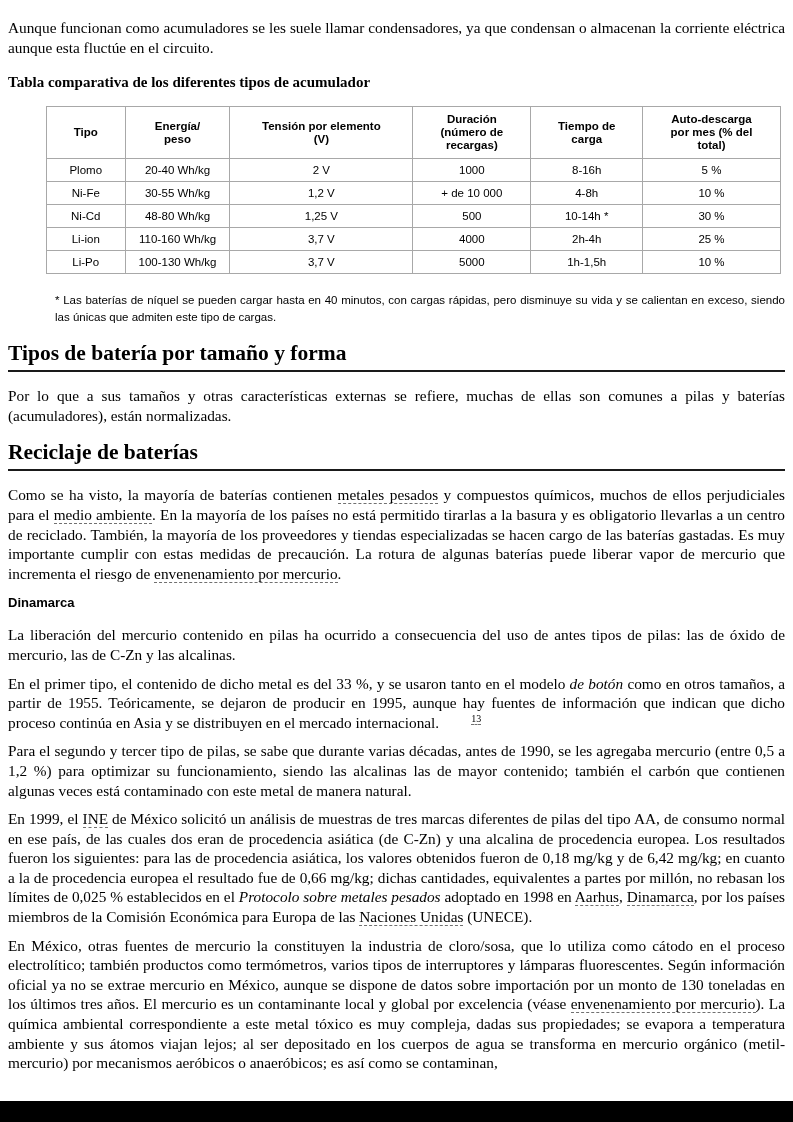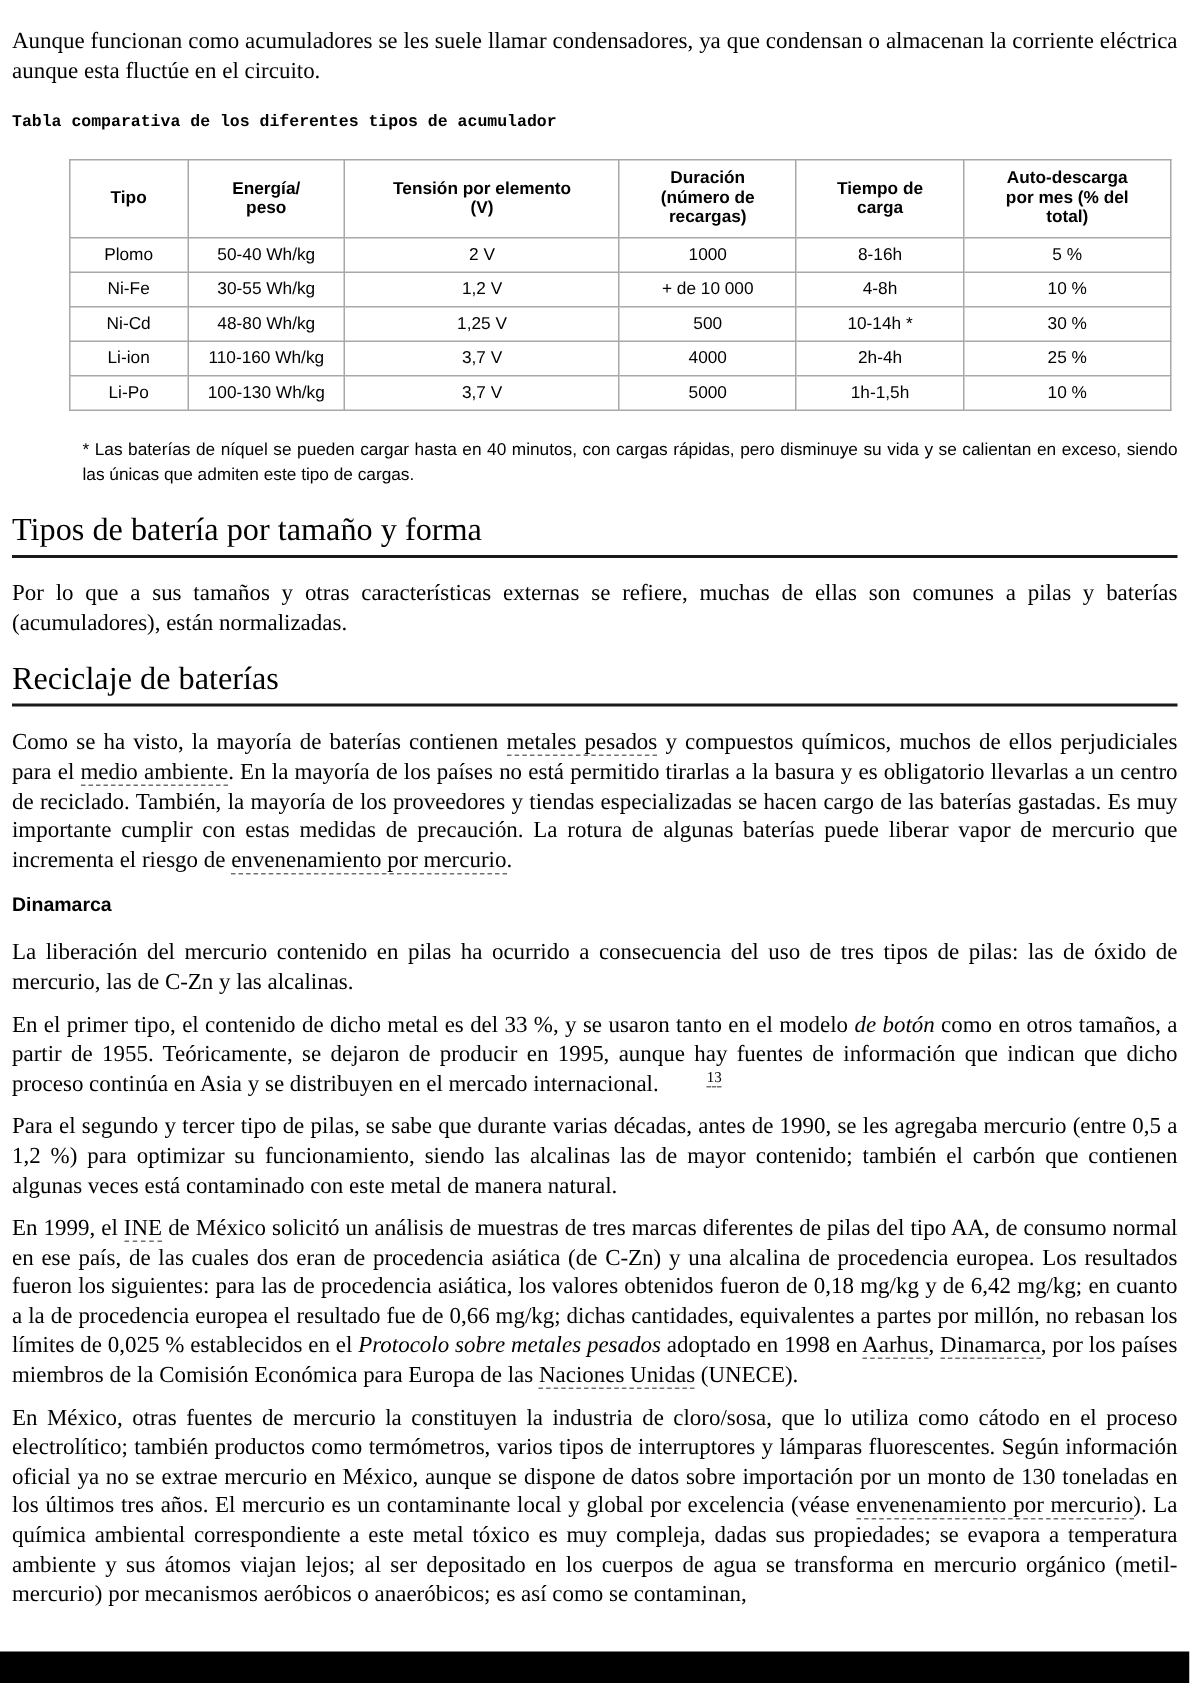--- a/index.html
+++ b/index.html
@@ -14,32 +14,32 @@
   .page { padding: 18px 8px 0 8px; }
 
   p.body-text {
     font-family: "Liberation Serif", serif;
     font-size: 15.3px; line-height: 19.6px;
     text-align: justify;
     margin: 0 0 9px 0;
   }
 
   h3.sans-heading {
-    font-family: Liberation Mono, monospace;
-    font-size: 11px; line-height: 18px; font-weight: bold;
+    font-family: Liberation Serif, serif;
+    font-size: 15px; line-height: 18px; font-weight: bold;
     margin: 16px 0 15px 0;
   }
   h4.sans-subheading {
     font-family: "Liberation Sans", sans-serif;
     font-size: 13px; line-height: 16px; font-weight: bold;
     margin: 12px 0 14px 0;
   }
   h2.section-heading {
     font-family: "Liberation Serif", serif;
-    font-size: 21.5px; line-height: 24px; font-weight: normal;
+    font-size: 21.5px; line-height: 24px; font-weight: bold;
     margin: 15px 0 14px 0;
     padding-bottom: 5px;
     border-bottom: 2px solid #1a1a1a;
   }
 
   table.cmp {
     border-collapse: collapse;
     table-layout: fixed;
     width: 735px;
     margin: 0 0 0 38px;
@@ -126,21 +126,21 @@
           <th>Tiempo de
 carga</th>
           <th>Auto-descarga
 por mes (% del
 total)</th>
         </tr>
     </thead>
     <tbody>
         <tr>
           <td>Plomo</td>
-          <td>50-40 Wh/kg</td>
+          <td>20-40 Wh/kg</td>
           <td>2 V</td>
           <td>1000</td>
           <td>8-16h</td>
           <td>5 %</td>
         </tr>
         <tr>
           <td>Ni-Fe</td>
           <td>30-55 Wh/kg</td>
           <td>1,2 V</td>
           <td>+ de 10 000</td>
@@ -179,21 +179,21 @@
   <h2 class="section-heading">Tipos de batería por tamaño y forma</h2>
 
   <p class="body-text"><span>Por lo que a sus tamaños y otras características externas se refiere, muchas de ellas son comunes a pilas y baterías (acumuladores), están normalizadas.</span></p>
 
   <h2 class="section-heading">Reciclaje de baterías</h2>
 
   <p class="body-text"><span>Como se ha visto, la mayoría de baterías contienen </span><a class="doc-link" href="#">metales pesados</a><span> y compuestos químicos, muchos de ellos perjudiciales para el </span><a class="doc-link" href="#">medio ambiente</a><span>. En la mayoría de los países no está permitido tirarlas a la basura y es obligatorio llevarlas a un centro de reciclado. También, la mayoría de los proveedores y tiendas especializadas se hacen cargo de las baterías gastadas. Es muy importante cumplir con estas medidas de precaución. La rotura de algunas baterías puede liberar vapor de mercurio que incrementa el riesgo de </span><a class="doc-link" href="#">envenenamiento por mercurio</a><span>.</span></p>
 
   <h4 class="sans-subheading">Dinamarca</h4>
 
-  <p class="body-text"><span>La liberación del mercurio contenido en pilas ha ocurrido a consecuencia del uso de tres tipos de pilas: las de óxido de mercurio, las de C-Zn y las alcalinas.</span></p>
+  <p class="body-text"><span>La liberación del mercurio contenido en pilas ha ocurrido a consecuencia del uso de antes tipos de pilas: las de óxido de mercurio, las de C-Zn y las alcalinas.</span></p>
 
   <p class="body-text"><span>En el primer tipo, el contenido de dicho metal es del 33 %, y se usaron tanto en el modelo </span><em class="ital">de botón</em><span> como en otros tamaños, a partir de 1955. Teóricamente, se dejaron de producir en 1995, aunque hay fuentes de información que indican que dicho proceso continúa en Asia y se distribuyen en el mercado internacional.</span><sup class="ref"><a class="doc-link" href="#">13</a></sup></p>
 
   <p class="body-text"><span>Para el segundo y tercer tipo de pilas, se sabe que durante varias décadas, antes de 1990, se les agregaba mercurio (entre 0,5 a 1,2 %) para optimizar su funcionamiento, siendo las alcalinas las de mayor contenido; también el carbón que contienen algunas veces está contaminado con este metal de manera natural.</span></p>
 
   <p class="body-text"><span>En 1999, el </span><a class="doc-link" href="#">INE</a><span> de México solicitó un análisis de muestras de tres marcas diferentes de pilas del tipo AA, de consumo normal en ese país, de las cuales dos eran de procedencia asiática (de C-Zn) y una alcalina de procedencia europea. Los resultados fueron los siguientes: para las de procedencia asiática, los valores obtenidos fueron de 0,18 mg/kg y de 6,42 mg/kg; en cuanto a la de procedencia europea el resultado fue de 0,66 mg/kg; dichas cantidades, equivalentes a partes por millón, no rebasan los límites de 0,025 % establecidos en el </span><em class="ital">Protocolo sobre metales pesados</em><span> adoptado en 1998 en </span><a class="doc-link" href="#">Aarhus</a><span>, </span><a class="doc-link" href="#">Dinamarca</a><span>, por los países miembros de la Comisión Económica para Europa de las </span><a class="doc-link" href="#">Naciones Unidas</a><span> (UNECE).</span></p>
 
   <p class="body-text"><span>En México, otras fuentes de mercurio la constituyen la industria de cloro/sosa, que lo utiliza como cátodo en el proceso electrolítico; también productos como termómetros, varios tipos de interruptores y lámparas fluorescentes. Según información oficial ya no se extrae mercurio en México, aunque se dispone de datos sobre importación por un monto de 130 toneladas en los últimos tres años. El mercurio es un contaminante local y global por excelencia (véase </span><a class="doc-link" href="#">envenenamiento por mercurio</a><span>). La química ambiental correspondiente a este metal tóxico es muy compleja, dadas sus propiedades; se evapora a temperatura ambiente y sus átomos viajan lejos; al ser depositado en los cuerpos de agua se transforma en mercurio orgánico (metil-mercurio) por mecanismos aeróbicos o anaeróbicos; es así como se contaminan,</span></p>
 
 </div>

